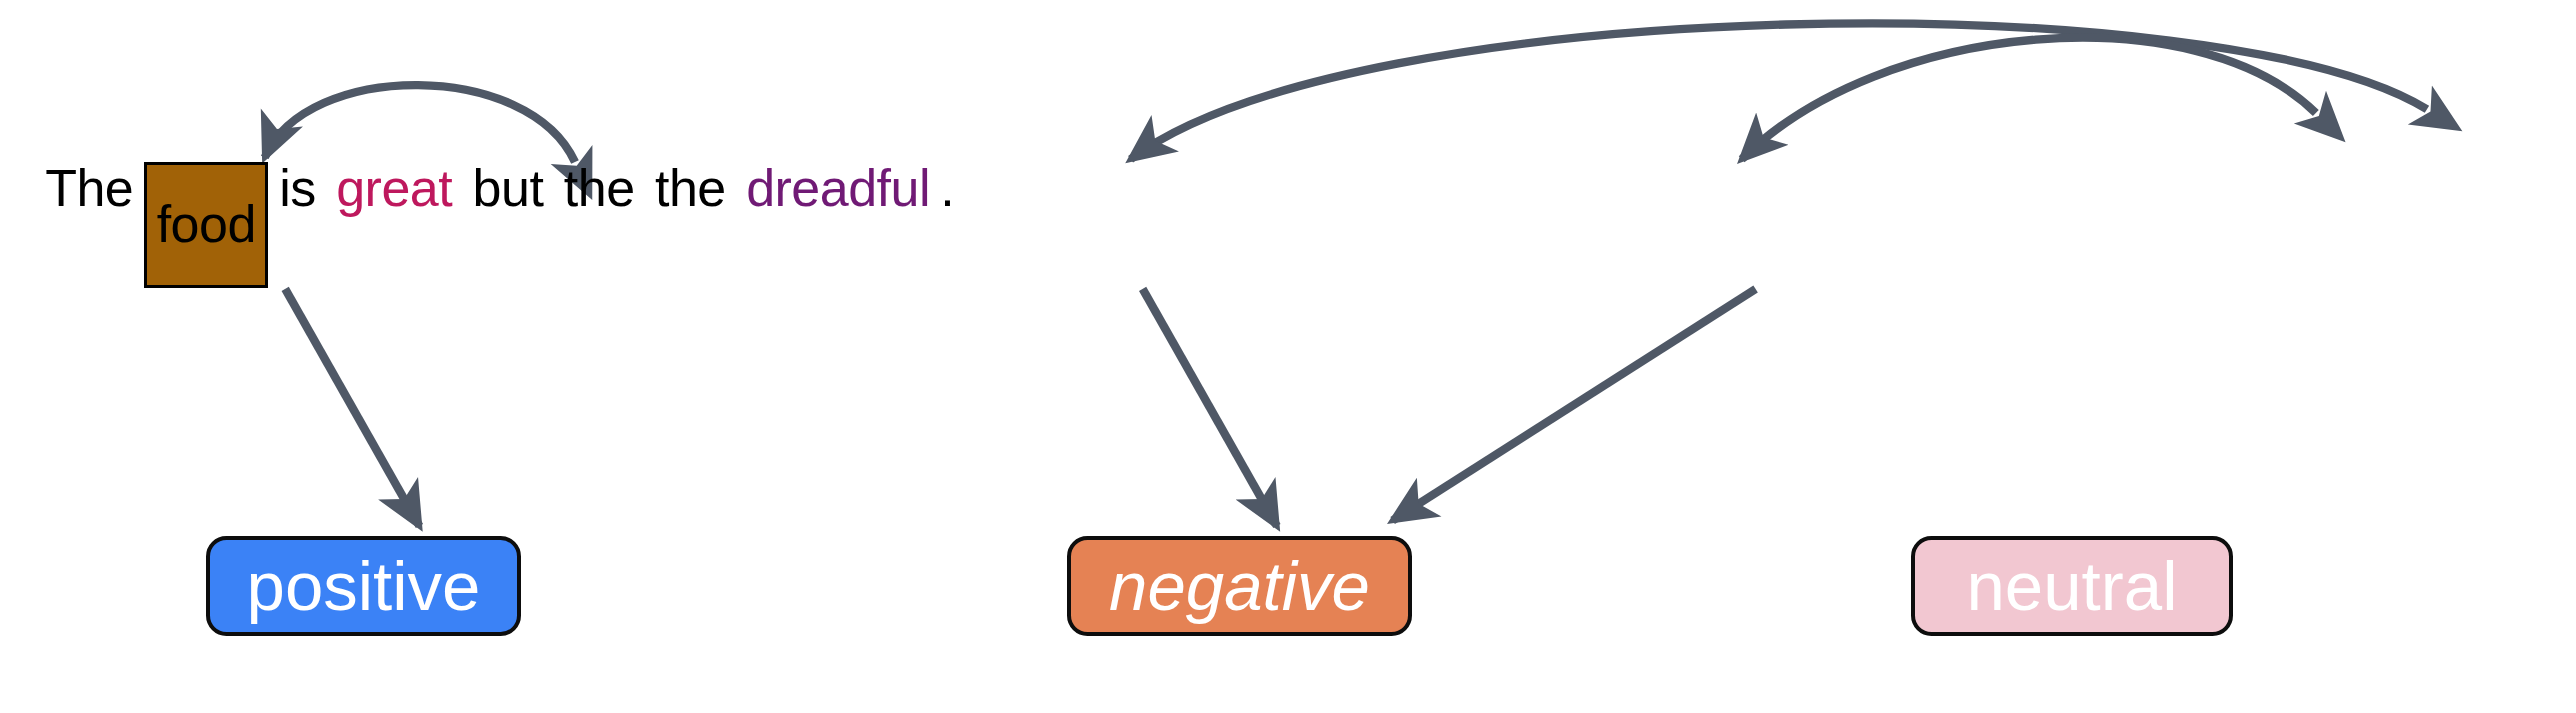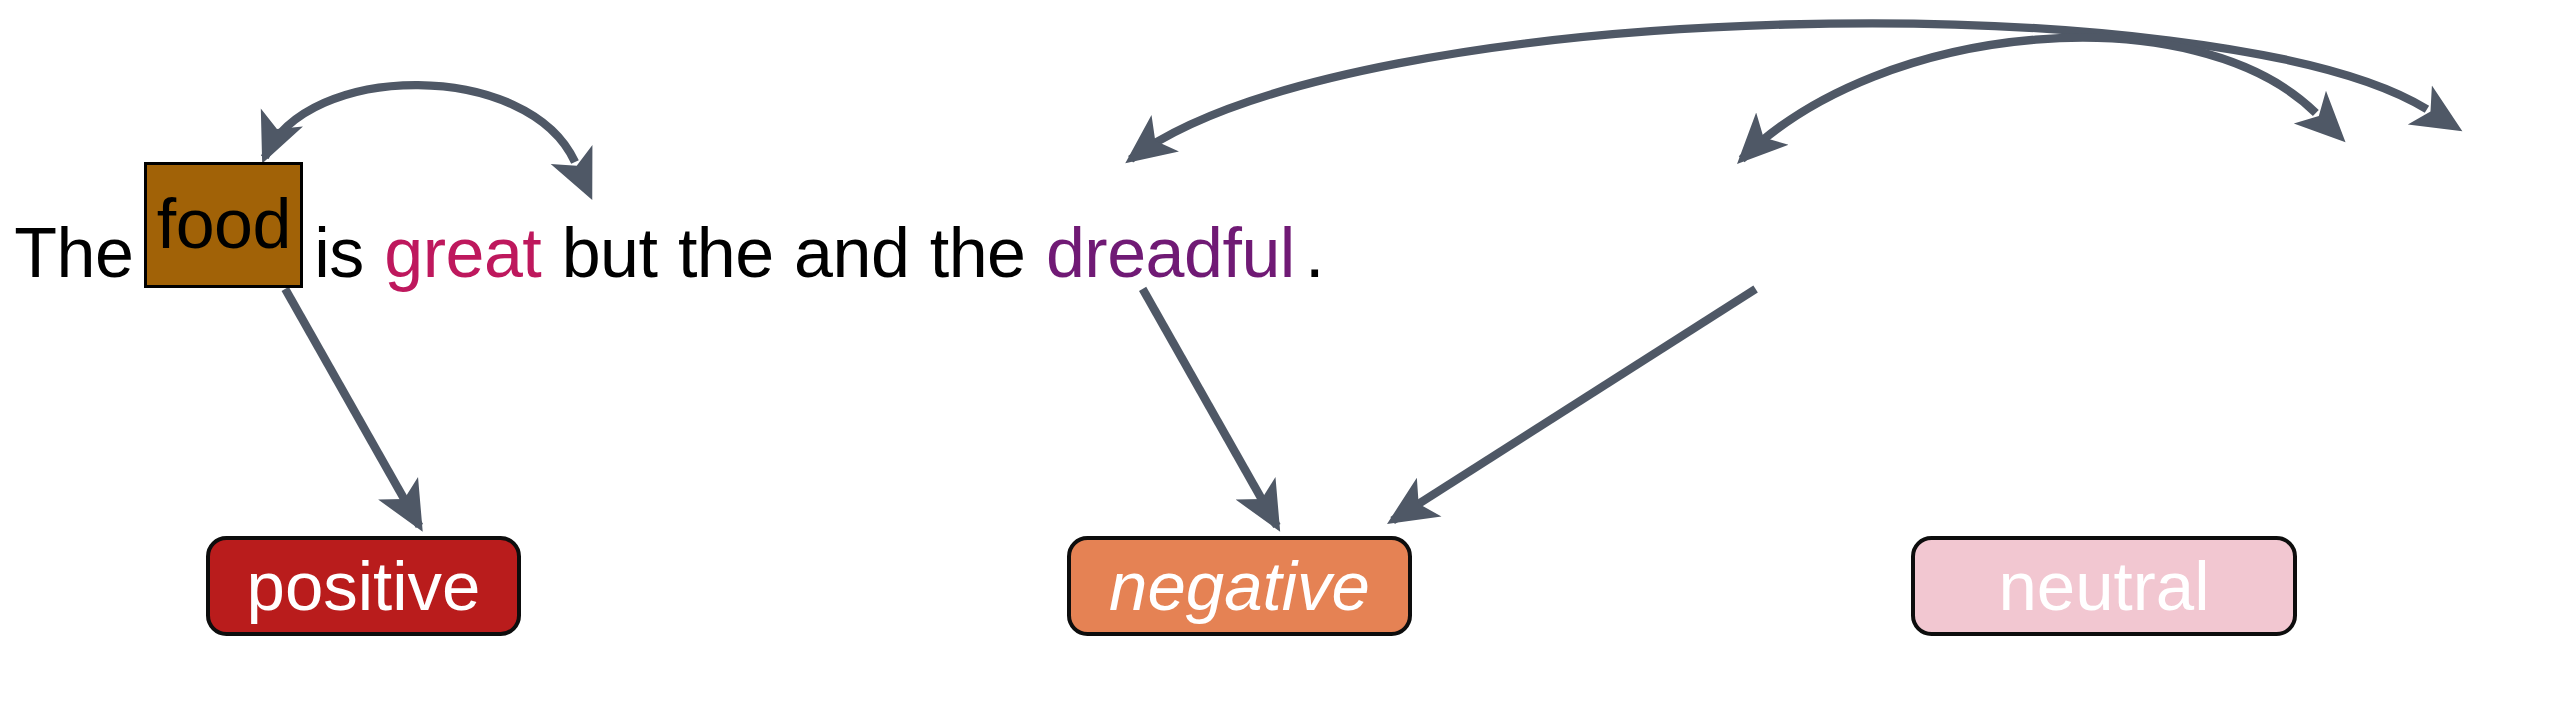--- a/index.html
+++ b/index.html
@@ -26,27 +26,27 @@
     left: 0;
     top: 0;
     width: 2576px;
     height: 713px;
     pointer-events: none;
   }
 
   
   .sentence {
     position: absolute;
-    left: 4px;
+    left: 35px;
     top: 162px;
     height: 126px;
     display: flex;
-    align-items: flex-end;
+    align-items: flex-start;
     white-space: nowrap;
-    font-size: 70px;
+    font-size: 52px;
     line-height: 1;
     letter-spacing: -0.5px;
     color: #000000;
   }
 
   .tok {
     display: inline-block;
     padding: 0 10.2px;
   }
 
@@ -91,35 +91,35 @@
     font-size: 69px;
     line-height: 1;
     color: #ffffff;
     box-sizing: border-box;
   }
 
   #pill-positive {
     left: 206px;
     top: 536px;
     width: 315px;
-    background: #b91c1c;
+    background: #3b82f6;
   }
 
   #pill-negative {
     left: 1067px;
     top: 536px;
     width: 345px;
     background: #E58254;
     font-style: italic;
   }
 
   #pill-neutral {
     left: 1911px;
     top: 536px;
-    width: 386px;
+    width: 322px;
     background: #F2C7D1;
   }
 </style>
 </head>
 <body>
 
 <div id="canvas">
 
   <svg id="arrow-layer" viewBox="0 0 2780 770" width="2576" height="713" xmlns="http://www.w3.org/2000/svg">
     <defs>
@@ -144,21 +144,20 @@
     <path d="M 1895,312 L 1503,562" fill="none" stroke="#4F5866" stroke-width="9" marker-end="url(#ah)"></path>
   </svg>
 
   <div class="sentence">
     <span class="tok tok-plain">The</span>
     <span class="tok tok-aspect">food</span>
     <span class="tok tok-plain">is</span>
     <span class="tok tok-opinion-pos">great</span>
     <span class="tok tok-plain">but</span>
     <span class="tok tok-plain">the</span>
-    <span class="tok tok-plain">and</span>
     <span class="tok tok-plain">the</span>
     <span class="tok tok-opinion-neg">dreadful</span>
     <span class="tok tok-period">.</span>
   </div>
 
   <div class="pill" id="pill-positive">positive</div>
 
   <div class="pill" id="pill-negative">negative</div>
 
   <div class="pill" id="pill-neutral">neutral</div>

